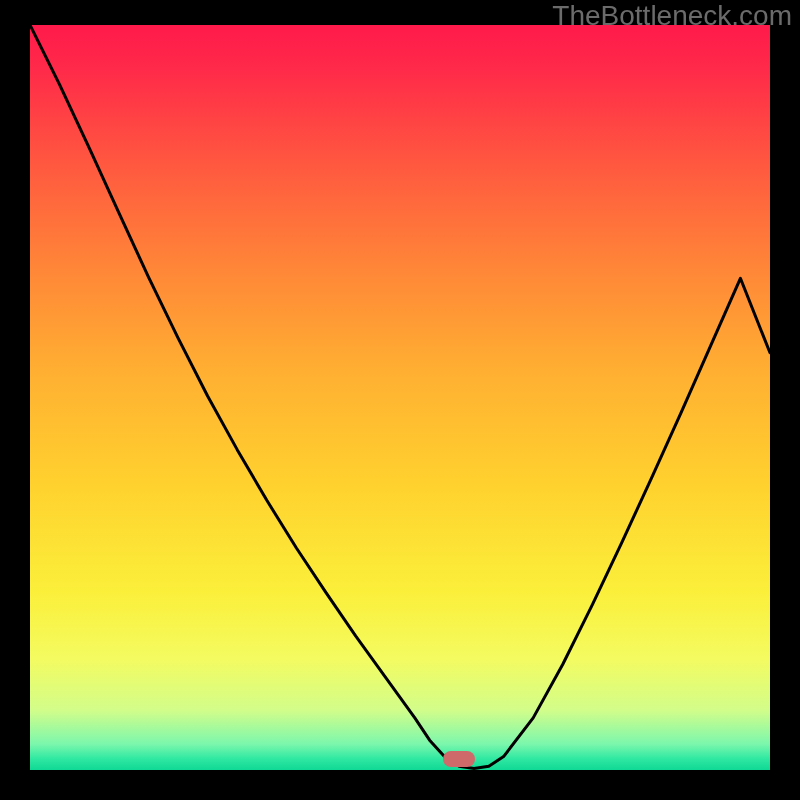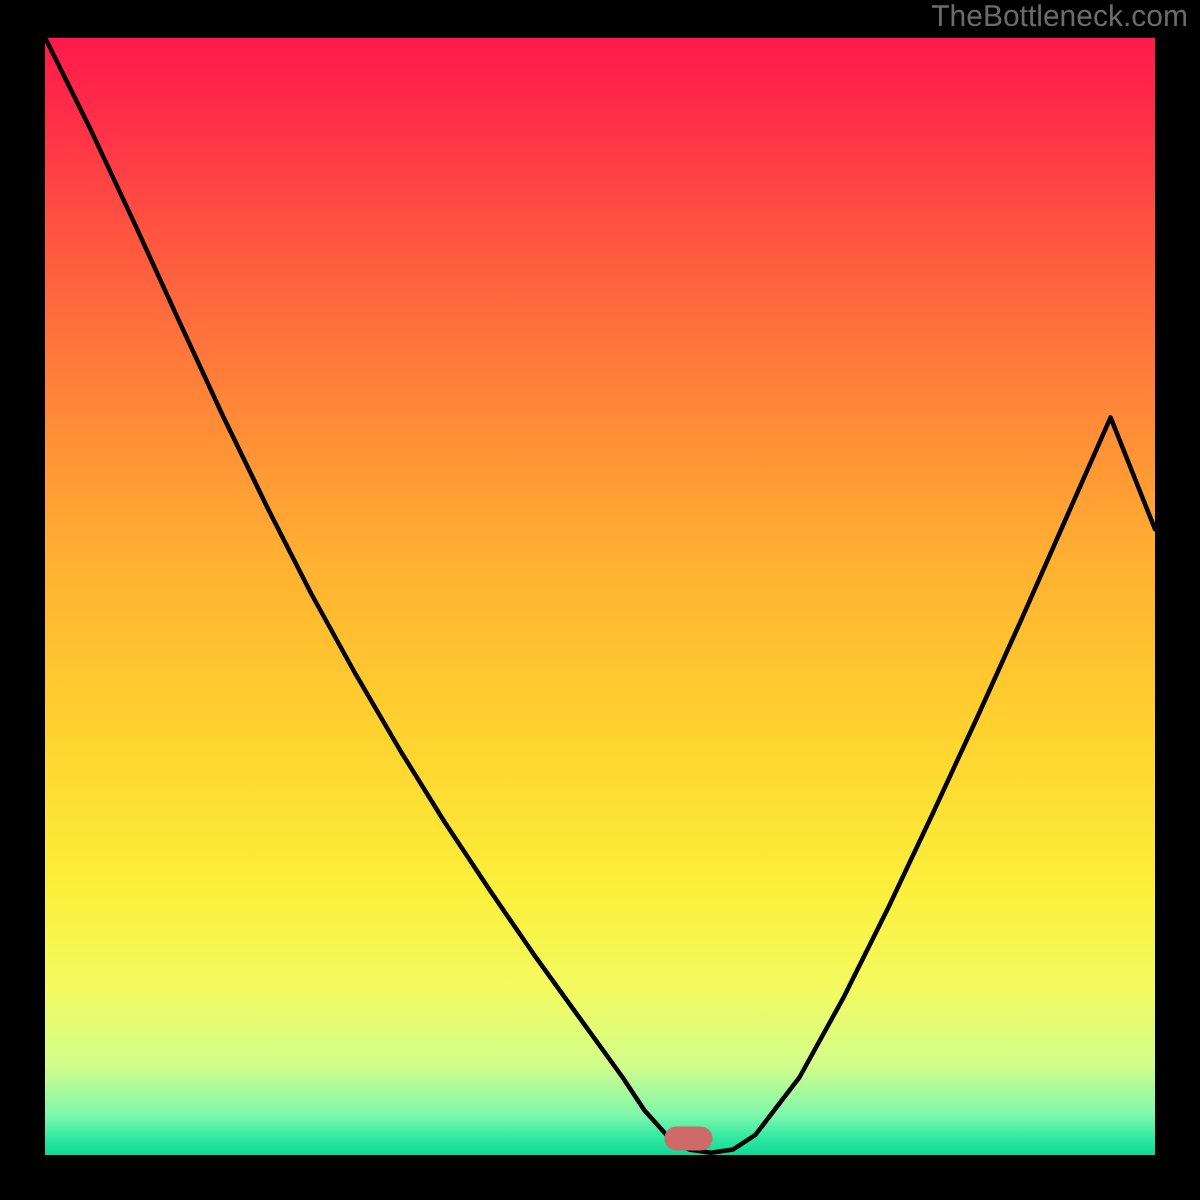--- a/index.html
+++ b/index.html
@@ -15,21 +15,21 @@
     width: 800px;
     height: 800px;
     background: #000000;
   }
   .watermark {
     position: absolute;
     top: 0px;
     right: 8px;
     color: #6b6b6b;
     font-family: Arial, Helvetica, sans-serif;
-    font-size: 20px;
+    font-size: 28px;
     letter-spacing: 0px;
     z-index: 50;
   }
   svg.plot {
     position: absolute;
     left: 30px;
     top: 25px;
     width: 740px;
     height: 745px;
     display: block;

